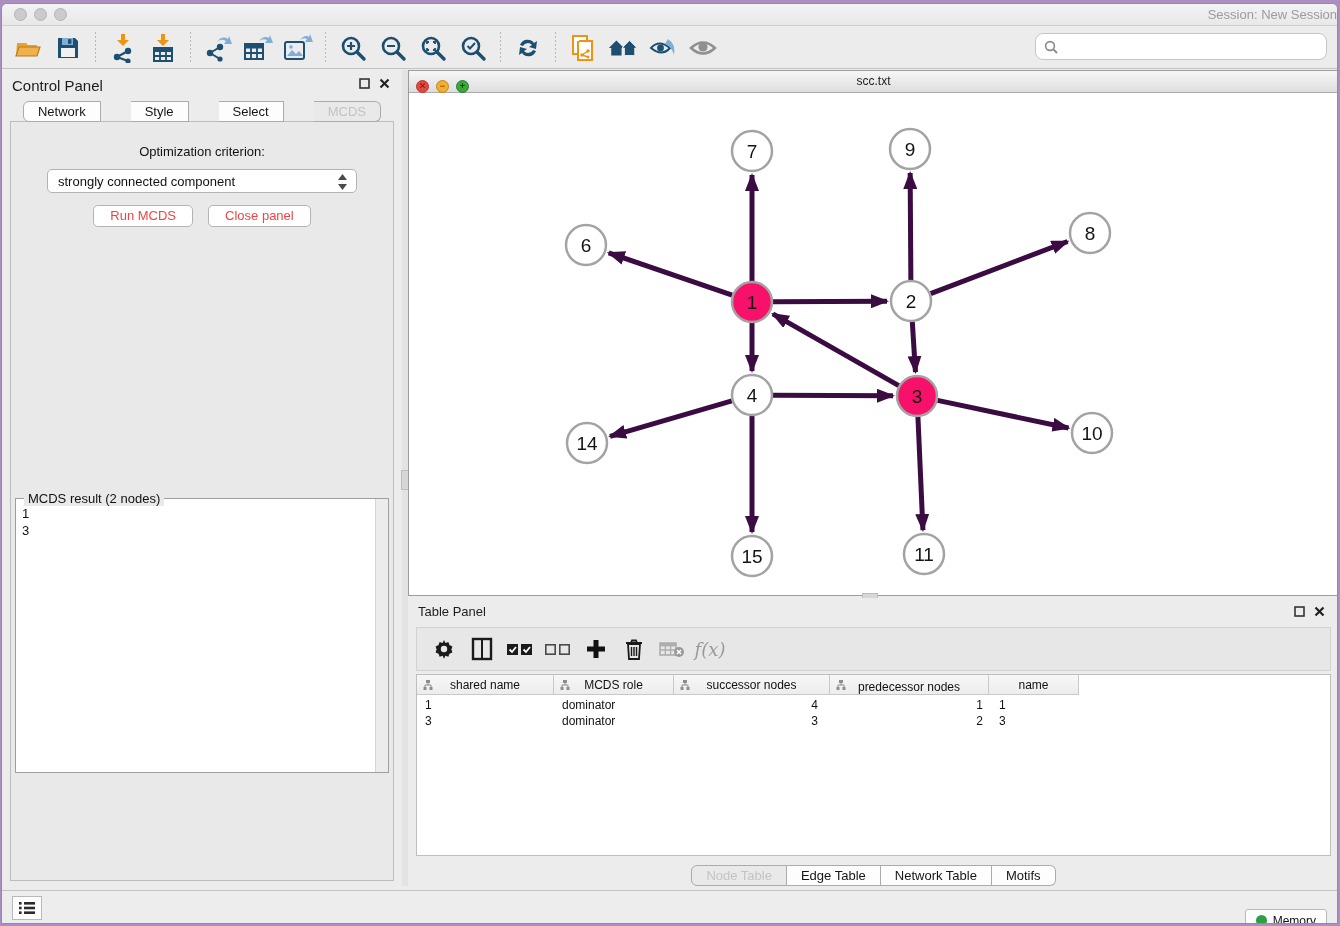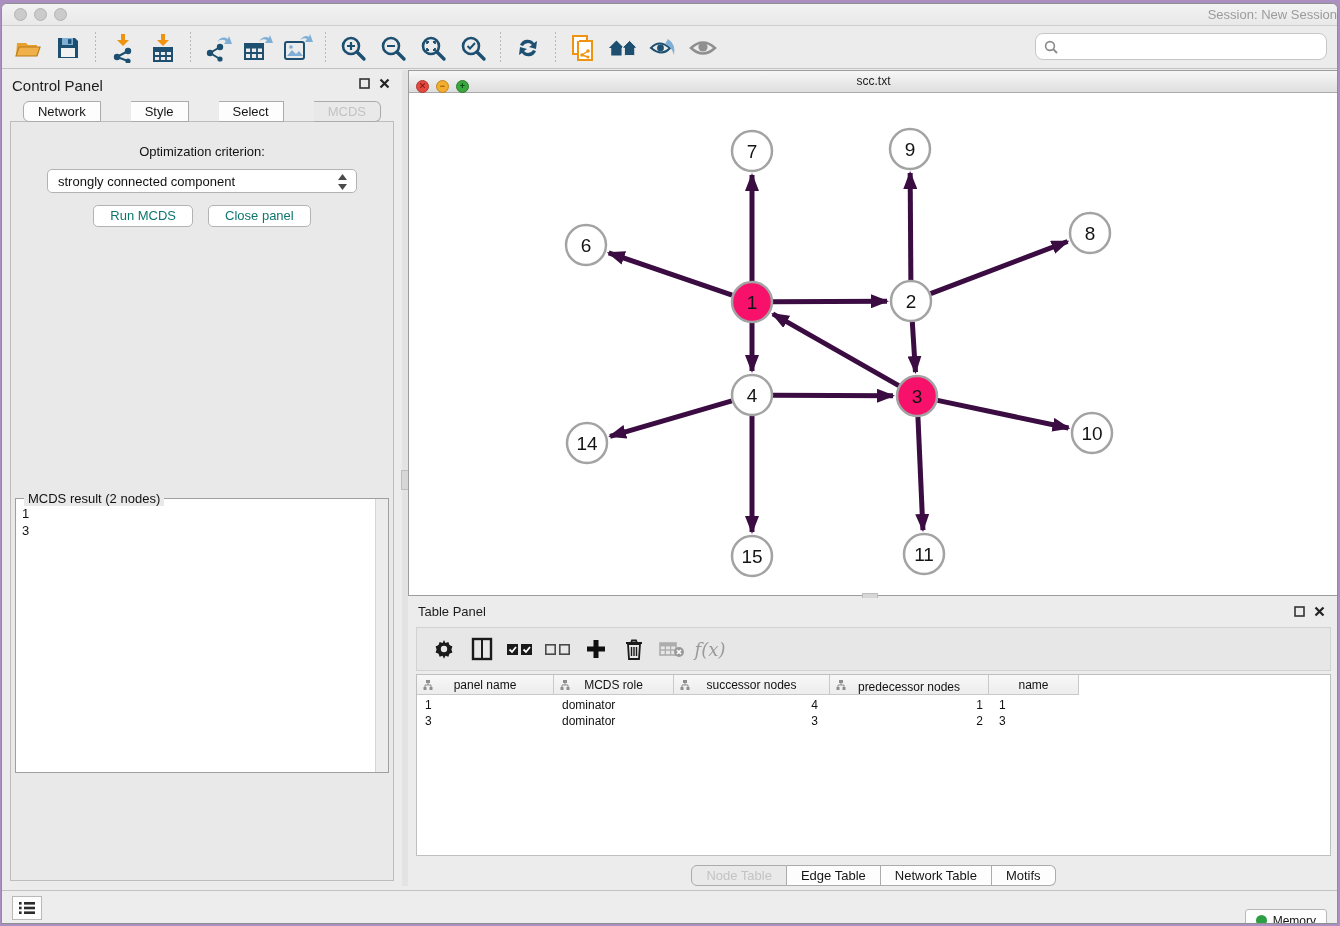--- a/index.html
+++ b/index.html
@@ -44,21 +44,21 @@
 
   .cp-body { position:absolute; left:8px; top:51px; width:384px; height:760px;
     background:#e9e9e9; border:1px solid #bdbdbd; }
   .opt-label { margin-top:22px; text-align:center; font-size:13px; color:#111; }
   .dropdown { position:absolute; left:36px; top:47px; width:310px; height:24px; background:#fff;
     border:1px solid #b3b3b3; border-radius:5px; display:flex; align-items:center;
     font-size:13px; color:#111; padding-left:10px;text-align:right; }
   .dd-arrows { position:absolute; right:8px; top:3px; }
   .btn-row { position:absolute; top:83px; left:0; width:100%; display:flex; justify-content:center; gap:15px; }
   .push-btn { height:22px; background:#fff; border:1px solid #b3b3b3; border-radius:5px;
-    font-size:13px; color:#0f766e; padding:0 16px; line-height:20px; }
+    font-size:13px; color:#ef4444; padding:0 16px; line-height:20px; }
 
   .result-box { position:absolute; left:4px; top:376px; width:374px; height:275px;
     border:1px solid #9f9f9f; background:#fff; }
   .result-legend { position:absolute; left:8px; top:-8px; background:#e9e9e9; padding:0 4px;
     font-size:13px; color:#111; }
   .result-lines { position:absolute; left:0; top:2px; right:14px; bottom:0; padding:4px 6px;
     font-size:13px; color:#111; line-height:17px; }
   .result-scroll { position:absolute; right:0; top:0; width:13px; height:100%;
     background:#ececec; border-left:1px solid #d5d5d5; }
 
@@ -440,21 +440,21 @@
 
     <div class="data-table">
       <div class="thead">
         <div class="th c0" style="padding:0">
           <svg class="hier" width="10" height="10" viewBox="0 0 10 10">
               <rect x="3" y="0" width="4" height="3" fill="#8d8d8d"></rect>
               <path d="M5 3 v2 M2 5 h6 M2 5 v2 M8 5 v2" stroke="#8d8d8d" stroke-width="1"></path>
               <rect x="0.5" y="7" width="3" height="3" fill="#8d8d8d"></rect>
               <rect x="6.5" y="7" width="3" height="3" fill="#8d8d8d"></rect>
             </svg>
-          <span>panel name</span>
+          <span>shared name</span>
         </div>
         <div class="th c1" style="padding:0">
           <svg class="hier" width="10" height="10" viewBox="0 0 10 10">
               <rect x="3" y="0" width="4" height="3" fill="#8d8d8d"></rect>
               <path d="M5 3 v2 M2 5 h6 M2 5 v2 M8 5 v2" stroke="#8d8d8d" stroke-width="1"></path>
               <rect x="0.5" y="7" width="3" height="3" fill="#8d8d8d"></rect>
               <rect x="6.5" y="7" width="3" height="3" fill="#8d8d8d"></rect>
             </svg>
           <span>MCDS role</span>
         </div>

